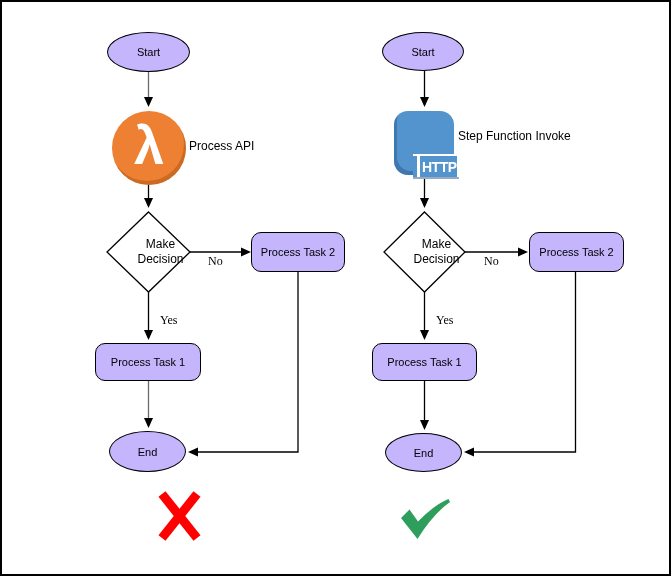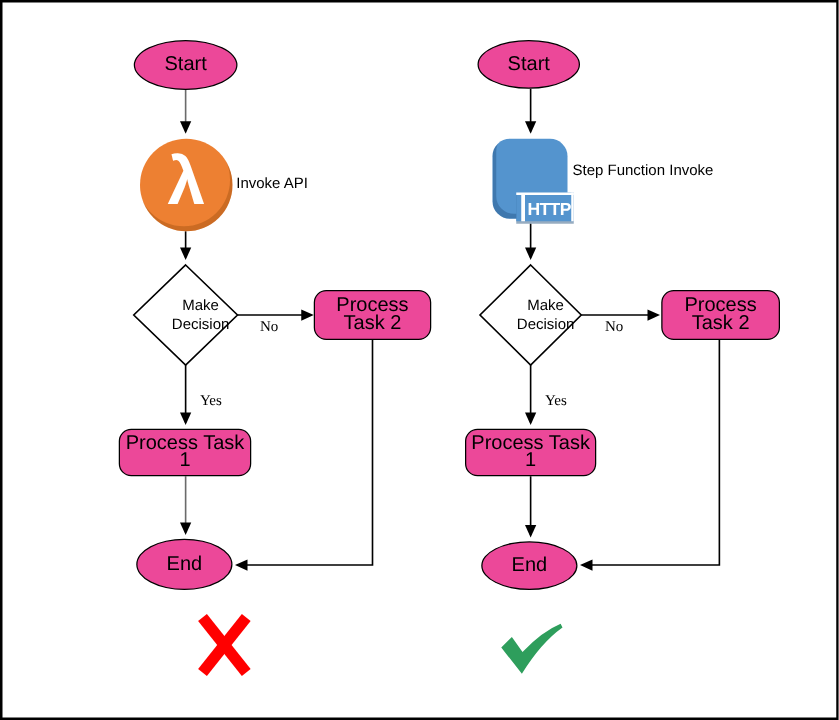--- a/index.html
+++ b/index.html
@@ -15,23 +15,23 @@
   }
   svg.layer { position: absolute; left: 0; top: 0; width: 671px; height: 576px; }
   .edge { stroke: var(--edge-black, #000); stroke-width: 1.3; fill: none; }
   .edge.gray { stroke: var(--edge-gray, #6b6b6b); }
   .diamond { fill: #fff; stroke: var(--edge-black, #000); stroke-width: 1.3; }
   .cross-stroke { stroke: var(--cross-red, #f00); stroke-width: 9; }
   .check-shape { fill: var(--check-green, #2E9E5C); }
 
   .shape {
     position: absolute; box-sizing: border-box;
-    border: 1.3px solid #000; background: #ec4899;
+    border: 1.3px solid #000; background: #c4b5fd;
     display: flex; align-items: center; justify-content: center;
-    font-size: 16px; line-height: 14px; text-align: center;
+    font-size: 11px; line-height: 14px; text-align: center;
   }
   .ellipse { border-radius: 50%; }
   .rounded { border-radius: 10px; }
 
   .label { position: absolute; font-size: 12px; line-height: 14px; white-space: nowrap; font-family: Liberation Serif, serif; }
   .decision-label {
     position: absolute; width: 61px; text-align: center;
     font-size: 12px; line-height: 15px; margin-left: 12px;
   }
 
@@ -107,21 +107,21 @@
   </svg>
 
   <div>
     <div class="shape ellipse" style="left:105px; top:30px; width:83px; height:40px;">
       <span>Start</span>
     </div>
 
     <div class="lambda-circle">
       <span class="lambda-glyph">λ</span>
     </div>
-    <div class="caption" style="left:187px; top:136px;">Invoke API</div>
+    <div class="caption" style="left:187px; top:136px;">Process API</div>
 
     <div class="decision-label" style="left:116px; top:235px;">Make Decision</div>
 
     <div class="label" style="left:206px; top:252px;">No</div>
 
     <div class="shape rounded" style="left:249px; top:230px; width:94px; height:40px;">
       <span>Process Task 2</span>
     </div>
 
     <div class="label" style="left:158px; top:311px;">Yes</div>

